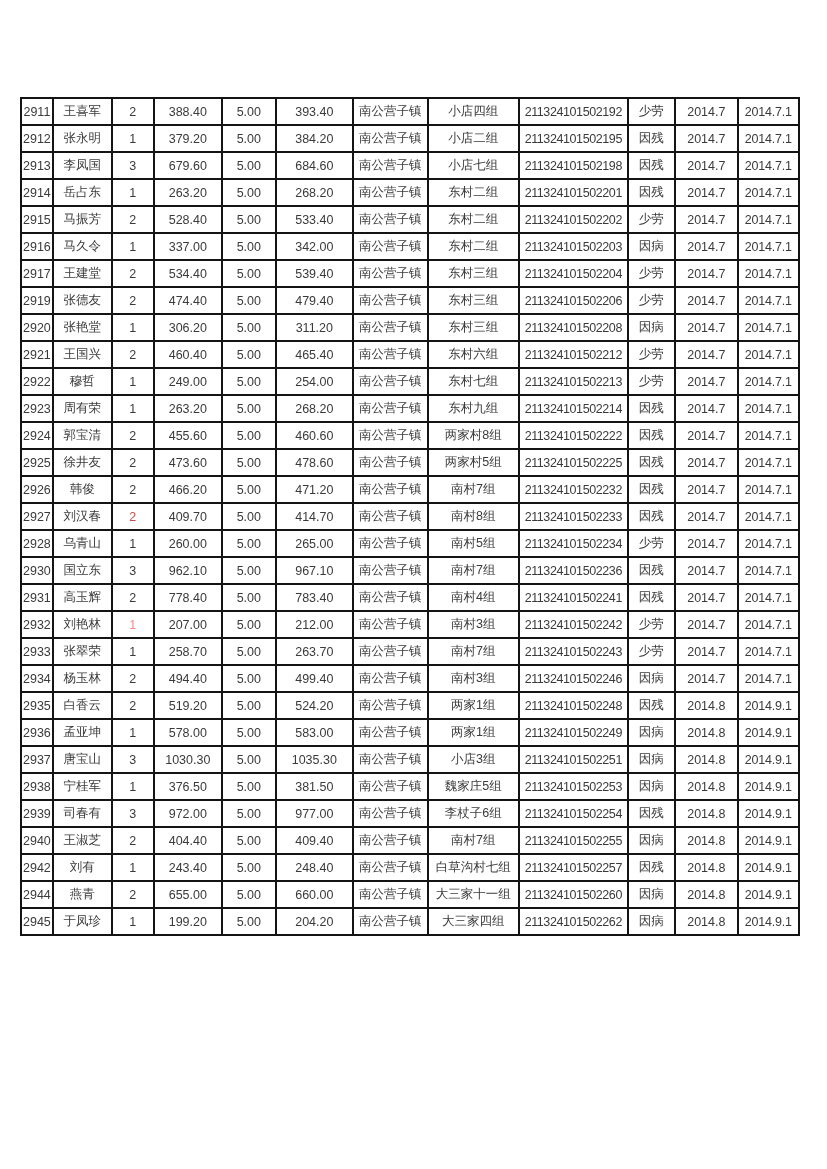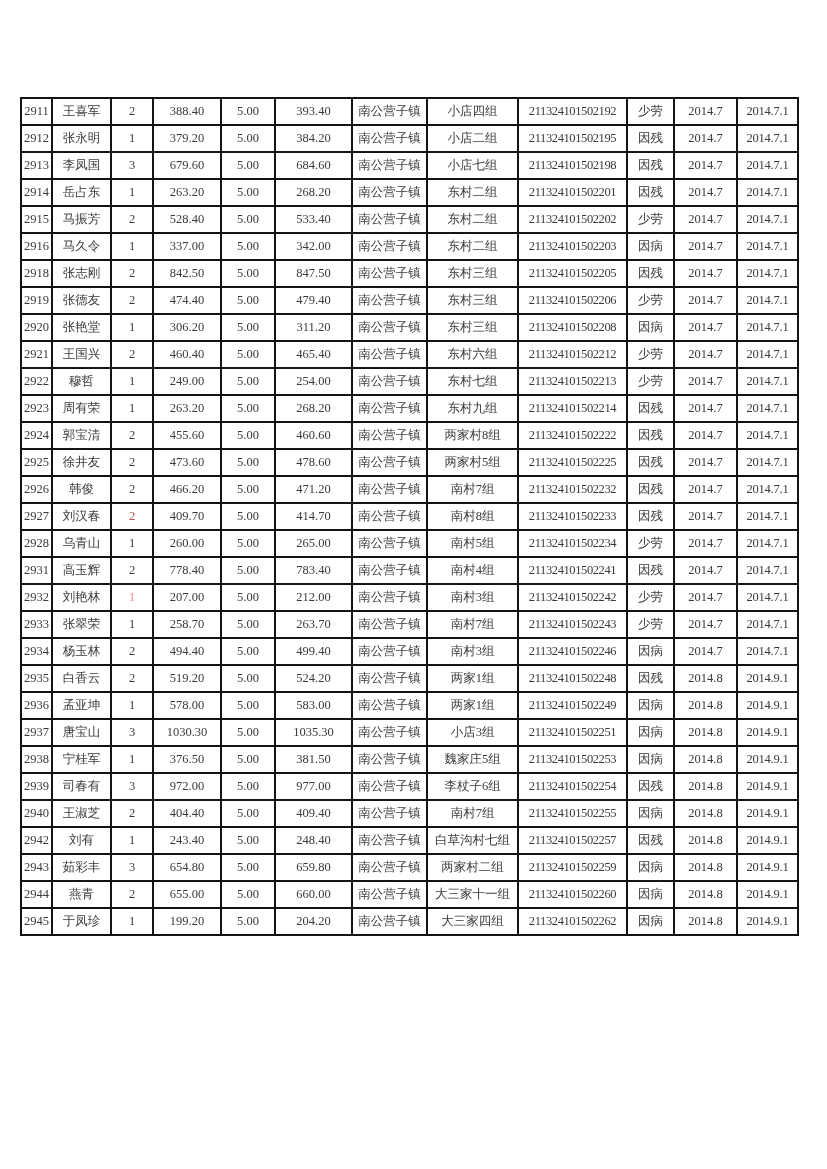--- a/index.html
+++ b/index.html
@@ -6,21 +6,21 @@
     margin: 0;
     padding: 0;
     background: #ffffff;
   }
   .sheet {
     position: relative;
     width: 827px;
     height: 1169px;
     background: #ffffff;
     overflow: hidden;
-    font-family: Liberation Serif, serif;
+    font-family: Liberation Sans, sans-serif;
   }
   table.grid {
     position: absolute;
     left: 20px;
     top: 97px;
     border-collapse: collapse;
     table-layout: fixed;
     border: 1px solid var(--border-color, #141414);
   }
   table.grid td {
@@ -138,30 +138,30 @@
           <td class="c-subsidy">5.00</td>
           <td class="c-total_amount">342.00</td>
           <td class="c-town">南公营子镇</td>
           <td class="c-village_group">东村二组</td>
           <td class="c-account_no">211324101502203</td>
           <td class="c-category">因病</td>
           <td class="c-start_month">2014.7</td>
           <td class="c-issue_date">2014.7.1</td>
         </tr>
         <tr>
-          <td class="c-serial">2918</td>
-          <td class="c-name">张志刚</td>
-          <td class="c-household_count">2</td>
-          <td class="c-base_amount">842.50</td>
-          <td class="c-subsidy">5.00</td>
-          <td class="c-total_amount">847.50</td>
+          <td class="c-serial">2917</td>
+          <td class="c-name">王建堂</td>
+          <td class="c-household_count">2</td>
+          <td class="c-base_amount">534.40</td>
+          <td class="c-subsidy">5.00</td>
+          <td class="c-total_amount">539.40</td>
           <td class="c-town">南公营子镇</td>
           <td class="c-village_group">东村三组</td>
-          <td class="c-account_no">211324101502205</td>
-          <td class="c-category">因残</td>
+          <td class="c-account_no">211324101502204</td>
+          <td class="c-category">少劳</td>
           <td class="c-start_month">2014.7</td>
           <td class="c-issue_date">2014.7.1</td>
         </tr>
         <tr>
           <td class="c-serial">2919</td>
           <td class="c-name">张德友</td>
           <td class="c-household_count">2</td>
           <td class="c-base_amount">474.40</td>
           <td class="c-subsidy">5.00</td>
           <td class="c-total_amount">479.40</td>
@@ -292,20 +292,34 @@
           <td class="c-subsidy">5.00</td>
           <td class="c-total_amount">265.00</td>
           <td class="c-town">南公营子镇</td>
           <td class="c-village_group">南村5组</td>
           <td class="c-account_no">211324101502234</td>
           <td class="c-category">少劳</td>
           <td class="c-start_month">2014.7</td>
           <td class="c-issue_date">2014.7.1</td>
         </tr>
         <tr>
+          <td class="c-serial">2930</td>
+          <td class="c-name">国立东</td>
+          <td class="c-household_count">3</td>
+          <td class="c-base_amount">962.10</td>
+          <td class="c-subsidy">5.00</td>
+          <td class="c-total_amount">967.10</td>
+          <td class="c-town">南公营子镇</td>
+          <td class="c-village_group">南村7组</td>
+          <td class="c-account_no">211324101502236</td>
+          <td class="c-category">因残</td>
+          <td class="c-start_month">2014.7</td>
+          <td class="c-issue_date">2014.7.1</td>
+        </tr>
+        <tr>
           <td class="c-serial">2931</td>
           <td class="c-name">高玉辉</td>
           <td class="c-household_count">2</td>
           <td class="c-base_amount">778.40</td>
           <td class="c-subsidy">5.00</td>
           <td class="c-total_amount">783.40</td>
           <td class="c-town">南公营子镇</td>
           <td class="c-village_group">南村4组</td>
           <td class="c-account_no">211324101502241</td>
           <td class="c-category">因残</td>
@@ -442,34 +456,20 @@
           <td class="c-serial">2942</td>
           <td class="c-name">刘有</td>
           <td class="c-household_count">1</td>
           <td class="c-base_amount">243.40</td>
           <td class="c-subsidy">5.00</td>
           <td class="c-total_amount">248.40</td>
           <td class="c-town">南公营子镇</td>
           <td class="c-village_group">白草沟村七组</td>
           <td class="c-account_no">211324101502257</td>
           <td class="c-category">因残</td>
-          <td class="c-start_month">2014.8</td>
-          <td class="c-issue_date">2014.9.1</td>
-        </tr>
-        <tr>
-          <td class="c-serial">2943</td>
-          <td class="c-name">茹彩丰</td>
-          <td class="c-household_count">3</td>
-          <td class="c-base_amount">654.80</td>
-          <td class="c-subsidy">5.00</td>
-          <td class="c-total_amount">659.80</td>
-          <td class="c-town">南公营子镇</td>
-          <td class="c-village_group">两家村二组</td>
-          <td class="c-account_no">211324101502259</td>
-          <td class="c-category">因病</td>
           <td class="c-start_month">2014.8</td>
           <td class="c-issue_date">2014.9.1</td>
         </tr>
         <tr>
           <td class="c-serial">2944</td>
           <td class="c-name">燕青</td>
           <td class="c-household_count">2</td>
           <td class="c-base_amount">655.00</td>
           <td class="c-subsidy">5.00</td>
           <td class="c-total_amount">660.00</td>

